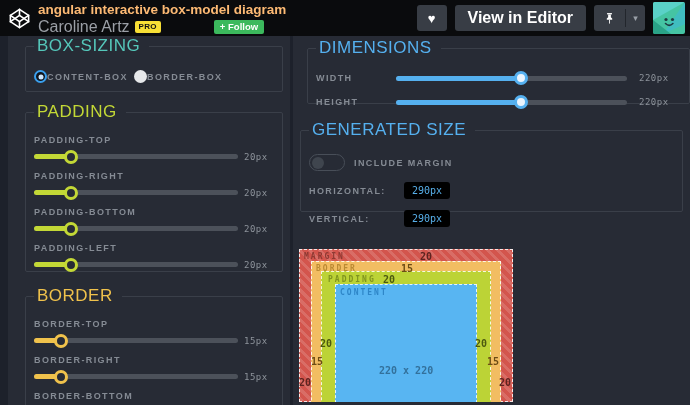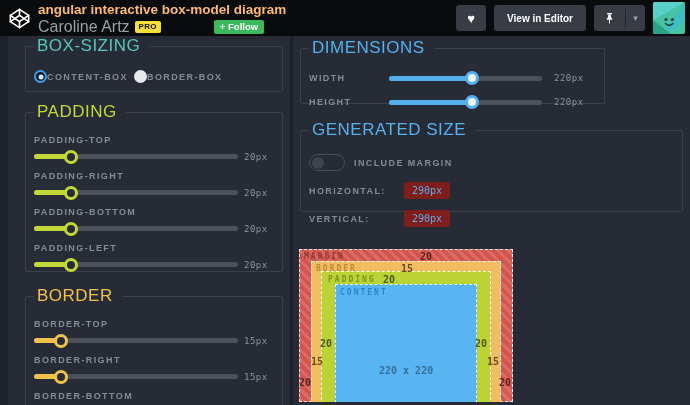--- a/index.html
+++ b/index.html
@@ -27,21 +27,21 @@
     padding:1.5px 4px; border-radius:2px; letter-spacing:.3px;
   }
   .follow-btn {
     background:#3cb95d; color:#fff; font-size:9.5px; font-weight:bold;
     padding:1.5px 6px; border-radius:2px; cursor:pointer;margin-left:48px;
   }
   .header-right { display:flex; align-items:center; gap:8px; padding-right:5px; flex:0 0 auto; }
   .hbtn {
     background:#383d45; border:none; border-radius:3px; color:#fff;
     height:26px; display:flex; align-items:center; justify-content:center;
-    font-size:10px; font-weight:bold; cursor:pointer; font-family:inherit;
+    font-size:16px; font-weight:bold; cursor:pointer; font-family:inherit;
   }
   .heart-btn { width:30px; font-size:13px; }
   .editor-btn { padding:0 13px; }
   .pin-group { display:flex; align-items:stretch; background:#383d45; border-radius:3px; height:26px; }
   .pin-main { width:31px; display:flex; align-items:center; justify-content:center; cursor:pointer; }
   .pin-divider { width:1px; background:#22262c; margin:4px 0; }
   .pin-chevron { width:19px; display:flex; align-items:center; justify-content:center; color:#9aa0a8; font-size:9px; cursor:pointer; }
   .avatar { width:32px; height:32px; border-radius:2px; overflow:hidden; cursor:pointer; flex:0 0 auto; }
 
   
@@ -58,21 +58,21 @@
     padding:0 9px 0 3px; line-height:20px;
   }
   .legend-teal { color: var(--teal, #55c7ba); }
   .legend-lime { color: var(--lime, #c3d836); }
   .legend-gold { color: var(--gold, #f0c24c); }
   .legend-blue { color: var(--blue, #55b0ef); }
 
   .fs-boxsizing { left:17px; top:0;    width:258px; height:56px; }
   .fs-padding   { left:17px; top:66px; width:258px; height:170px; }
   .fs-border    { left:17px; top:250px; width:258px; height:170px; }
-  .fs-dimensions{ left:7px;  top:2px;  width:305px; height:66px; }
+  .fs-dimensions{ left:14px;  top:2px;  width:383px; height:66px; }
   .fs-generated { left:7px;  top:84px; width:383px; height:92px; }
 
   .small-label {
     color:#858b94; font-size:9px; font-weight:bold; letter-spacing:1.4px;
   }
   .mono-value {
     color:#8d939b; font-size:9px; font-family:"DejaVu Sans Mono", monospace;
     letter-spacing:.5px; white-space:nowrap;
   }
 
@@ -109,21 +109,21 @@
   .drow-label { width:80px; flex:0 0 auto; }
   .drow-value { width:42px; margin-left:12px; flex:0 0 auto; }
 
   
   .toggle-row { display:flex; align-items:center; gap:9px; margin-top:8px; }
   .toggle { width:36px; height:17px; border:1px solid #484e58; border-radius:9px; position:relative; cursor:pointer; }
   .toggle .knob { position:absolute; left:2px; top:1.5px; width:12px; height:12px; border-radius:50%; background:#3f454e; }
   .grow { display:flex; align-items:center; margin-top:11px; height:17px; }
   .grow-label { width:95px; flex:0 0 auto; }
   .badge {
-    background:#7f1d1d; border-radius:3px; padding:3px 8px;
+    background:#000000; border-radius:3px; padding:3px 8px;
     color:#57aee8; font-size:10px; font-family:"DejaVu Sans Mono", monospace;
   }
 
   
   .diagram {
     position:absolute; left:6px; top:213px; width:214px; height:153px;
     overflow:hidden; font-family:"DejaVu Sans Mono", monospace;
   }
   .dbox { position:absolute; border:1px dashed rgba(255,255,255,.85); }
   .d-margin {

